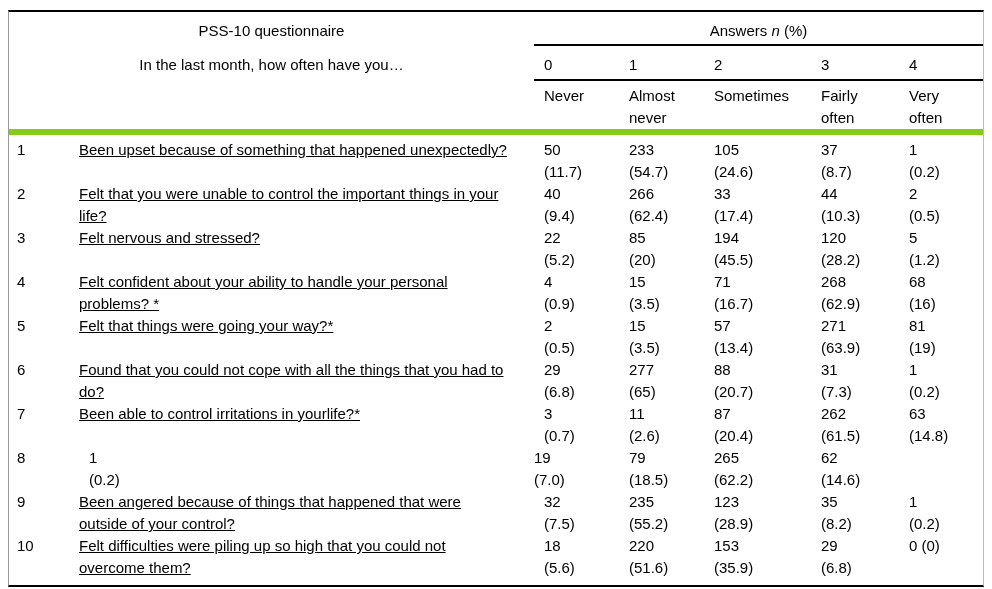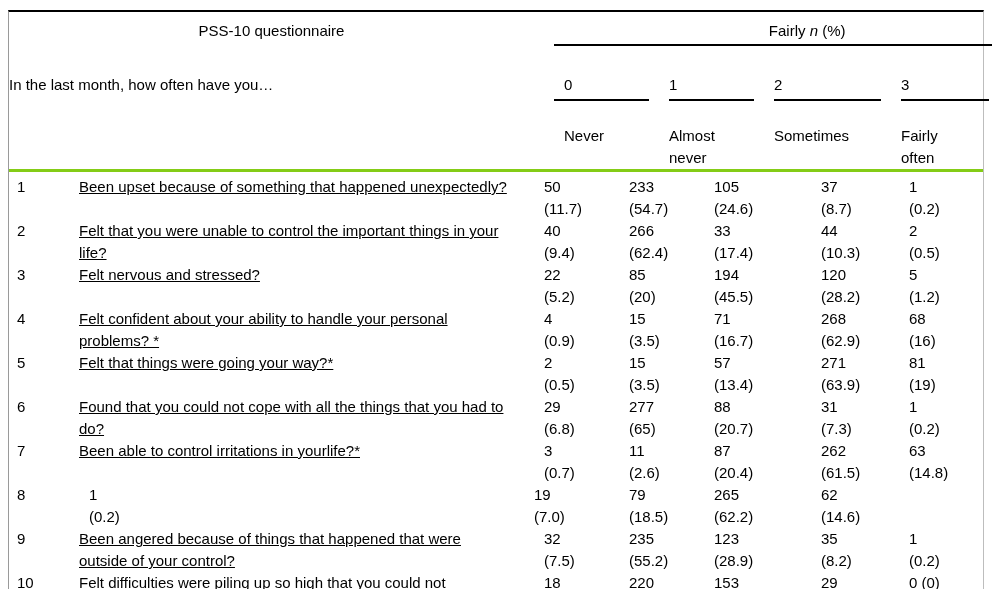--- a/index.html
+++ b/index.html
@@ -25,39 +25,39 @@
     box-sizing: border-box;
     border-top: 2px solid #000;
     border-bottom: 2px solid #000;
     border-left: 1px solid #9a9a9a;
     border-right: 1px solid #bdbdbd;
     background: #fff;
   }
   .thead {
     display: grid;
     grid-template-columns: 525px 95px 85px 107px 88px 1fr;
-    border-bottom: 3px solid #84cc16;
-    gap: 20px;
+    border-bottom: 6px solid #84cc16;
   }
   .cell { box-sizing: border-box; }
   .title {
     grid-column: 1; grid-row: 1;
     text-align: center;
     padding-top: 8px;
   }
   .ans-label {
     grid-column: 2 / 7; grid-row: 1;
     text-align: center;
     padding-top: 8px;
     padding-bottom: 2px;
     border-bottom: 2px solid #000;
   }
   .ans-label i { font-style: italic; }
   .subtitle {
     grid-column: 1; grid-row: 2;
+    text-align: center;
     padding-top: 8px;
   }
   .scale-num {
     grid-row: 2;
     padding-top: 8px;
     padding-bottom: 3px;
     border-bottom: 2px solid #000;
   }
   .scale-label {
     grid-row: 3;
@@ -81,21 +81,21 @@
   .num { padding-left: 8px; }
   .question { padding-right: 26px; text-decoration: underline; }
   .val .n, .val .pct { line-height: 22px; }
 </style>
 </head>
 <body>
 
 <div class="table">
   <div class="thead">
     <div class="cell title">PSS-10 questionnaire</div>
-    <div class="cell ans-label"><span>Fairly </span><i>n</i><span> (%)</span></div>
+    <div class="cell ans-label"><span>Answers </span><i>n</i><span> (%)</span></div>
 
     <div class="cell subtitle">In the last month, how often have you…</div>
     <div class="cell scale-num col2 first-ans">0</div>
     <div class="cell scale-num col3">1</div>
     <div class="cell scale-num col4">2</div>
     <div class="cell scale-num col5">3</div>
     <div class="cell scale-num col6">4</div>
 
     <div class="cell empty-left"></div>
     <div class="cell scale-label col2 first-ans">Never</div>

